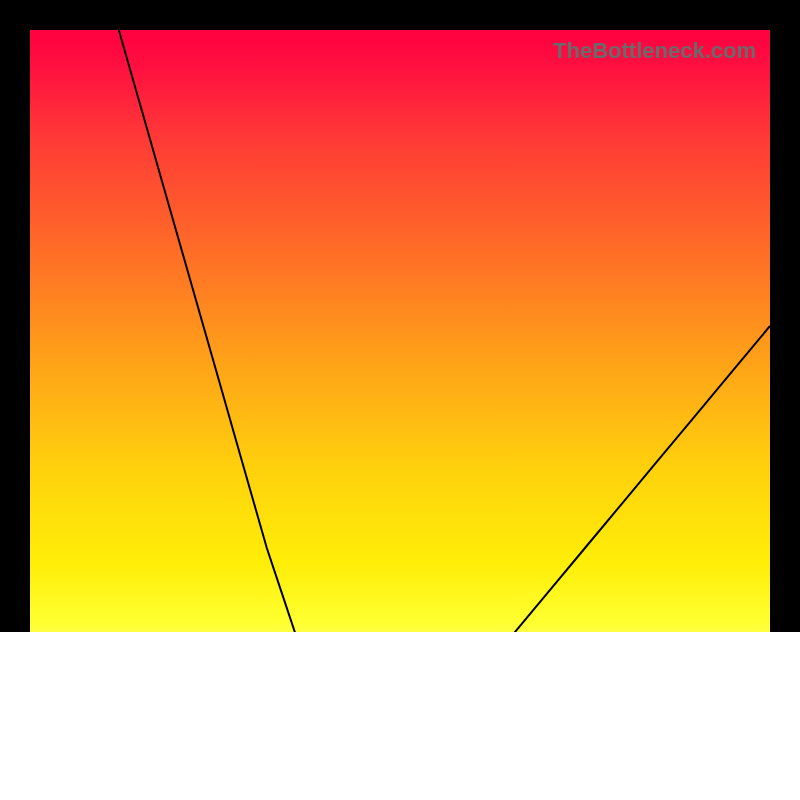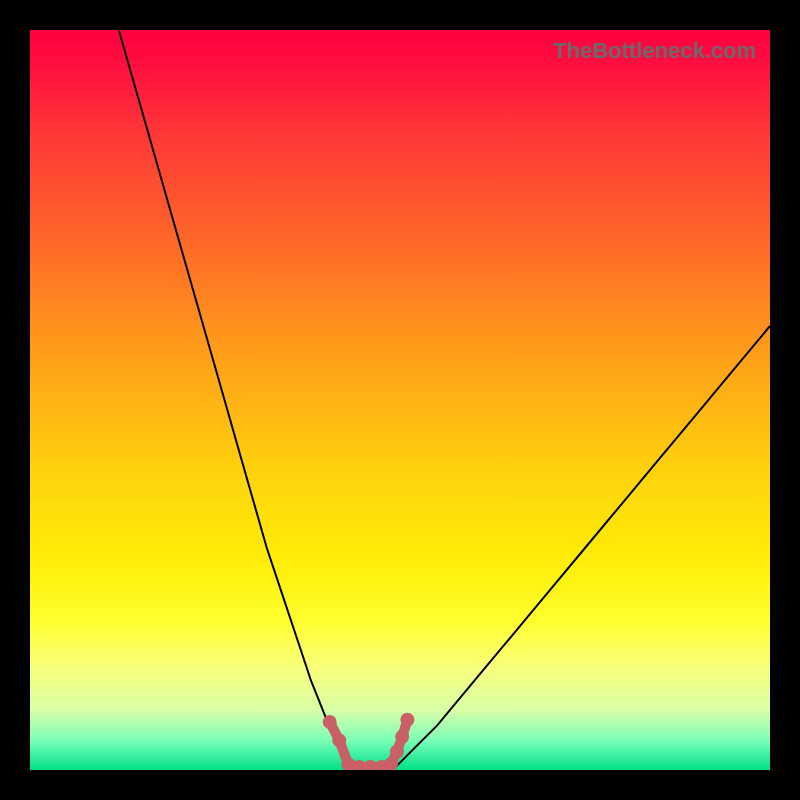--- a/index.html
+++ b/index.html
@@ -1,16 +1,16 @@
 <!DOCTYPE html>
 <html><head>
 <meta charset="utf-8">
 <style>
 body { margin: 0; padding: 0; }
-.chart-wrap { width: 800px; height: 800px; position: relative; background: #000; }
+.chart-wrap { width: 800px; height: 632px; position: relative; background: #000; }
 .plot-area {
   position: absolute;
   left: 30px; top: 30px;
   width: 740px; height: 740px;
   background: linear-gradient(to bottom,
     #ff0040 0%, #ff1040 5%, #ff3b36 15%, #ff6d27 30%,
     #ffa318 45%, #ffd30c 60%, #ffee08 72%, #ffff30 80%,
     #f9ff7a 86%, #d8ffa8 92%, #7affb8 96%, #00e088 100%);
 }
 svg.curve { position: absolute; left: 0; top: 0; width: 740px; height: 740px; }

